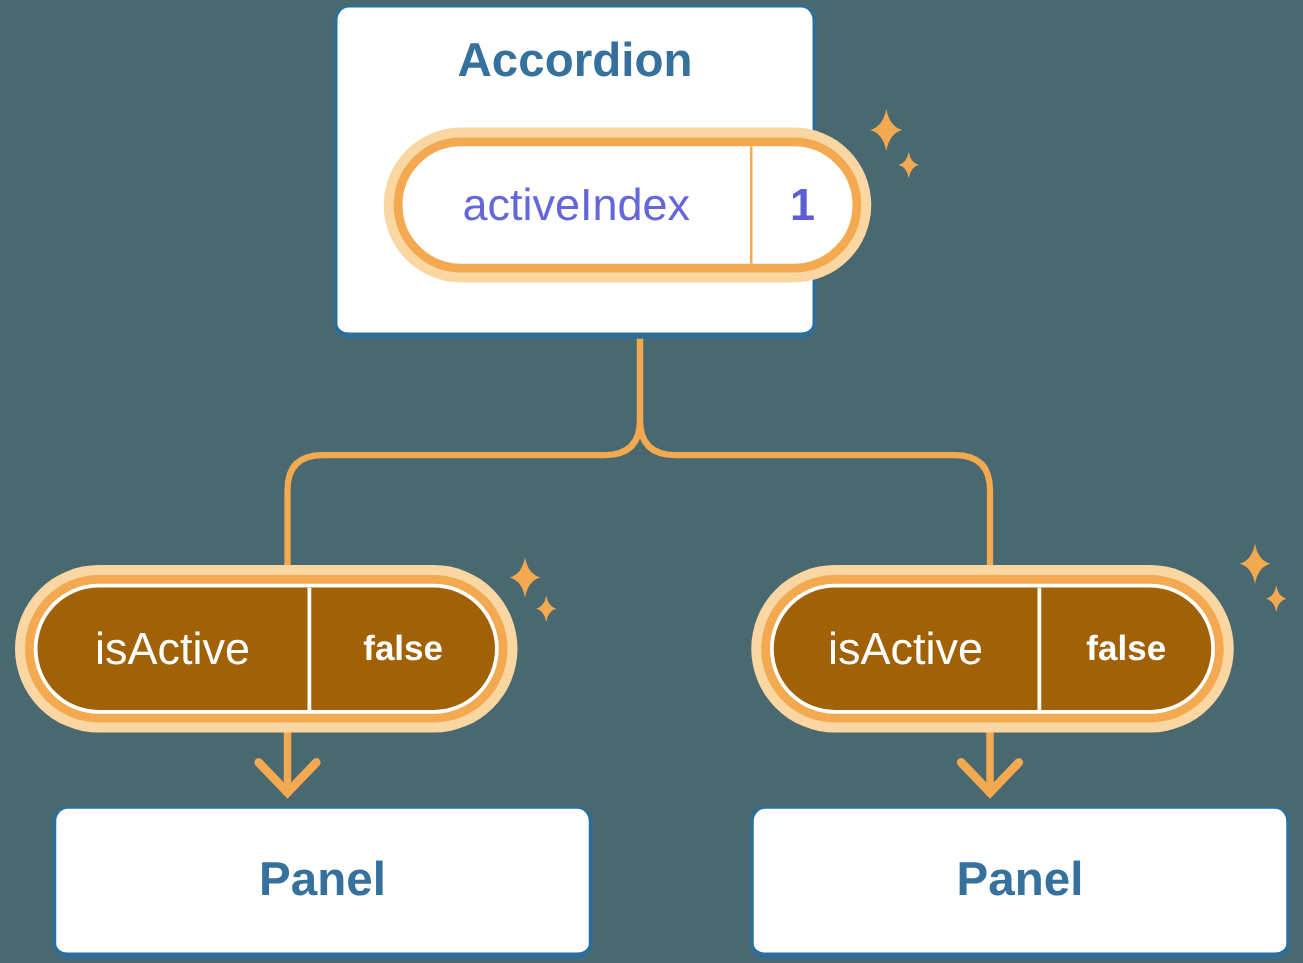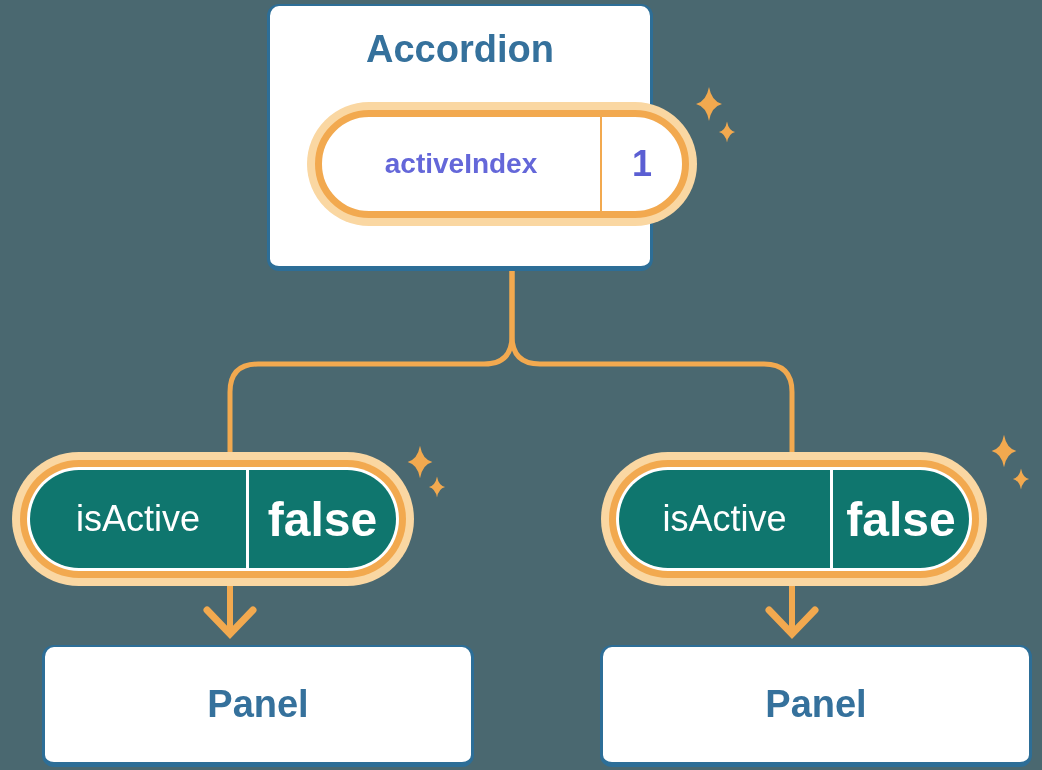--- a/index.html
+++ b/index.html
@@ -44,58 +44,57 @@
     border: 7px solid #F2A94F;
     border-radius: 999px;
     box-shadow: 0 0 0 8px #FAD7A2;
     display: flex;
     align-items: stretch;
     overflow: hidden;
   }
   .sp-name {
     width: 278px;
     display: flex; align-items: center; justify-content: center;
-    font-size: 28px;
+    font-size: 36px;
     color: #6467D9;
-    font-weight: bold;
   }
   .sp-div { width: 2px; background: #F2A94F; }
   .sp-val {
     flex: 1;
     display: flex; align-items: center; justify-content: center;
     font-size: 36px;
     font-weight: 700;
     color: #5B5FD3;
   }
 
   .prop-pill {
     position: absolute;
     top: 470px;
     height: 98px;
-    background: #0f766e;
+    background: #a16207;
     border-radius: 999px;
     box-shadow: 0 0 0 3px #FFFFFF, 0 0 0 10px #F2A94F, 0 0 0 18px #FAD7A2;
     display: flex;
     align-items: stretch;
     overflow: hidden;
     color: #FFFFFF;
   }
   .pill-left  { left: 30px;  width: 366px; }
   .pill-right { left: 619px; width: 350px; }
   .pp-name {
     display: flex; align-items: center; justify-content: center;
     font-size: 36px;
   }
   .pill-left  .pp-name { width: 216px; }
   .pill-right .pp-name { width: 211px; }
   .pp-div { width: 3px; background: #FFFFFF; }
   .pp-val {
     flex: 1;
     display: flex; align-items: center; justify-content: center;
-    font-size: 48px;
+    font-size: 28px;
     font-weight: 700;
   }
 
   .panel-card {
     top: 645px;
     width: 432px; height: 122px;
     display: flex; align-items: center; justify-content: center;
   }
   .panel-left  { left: 42px; }
   .panel-right { left: 600px; }

